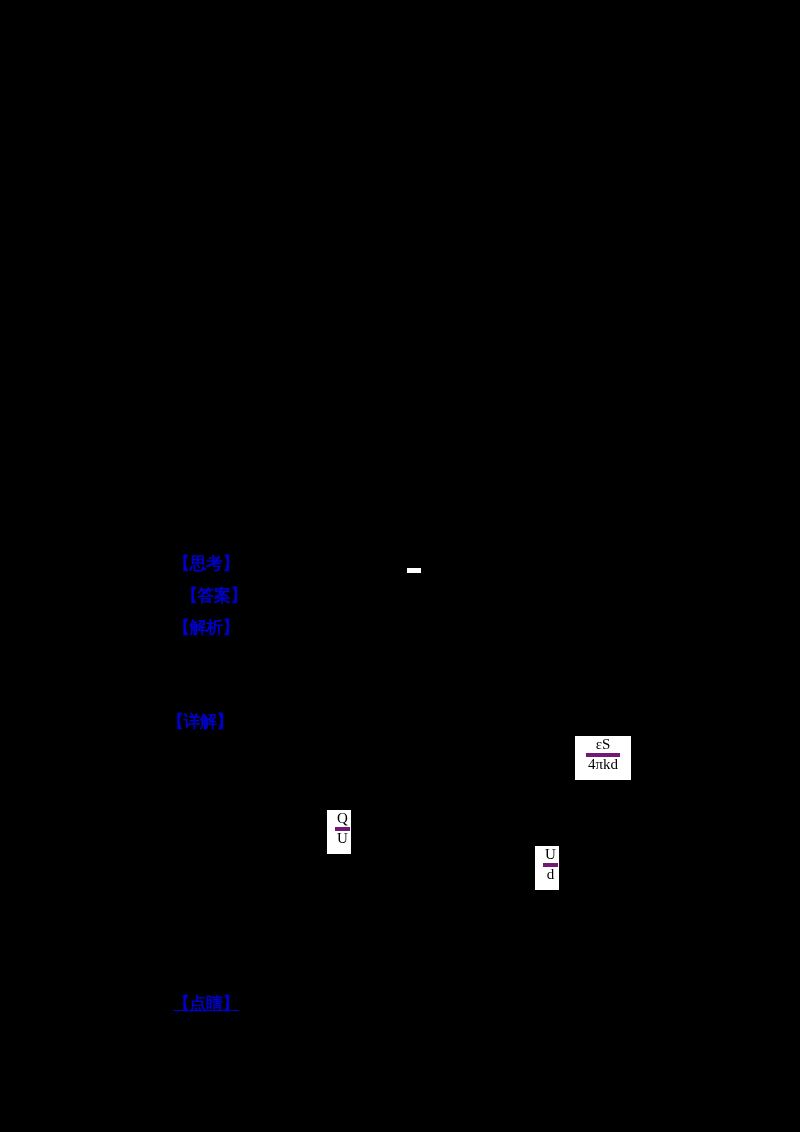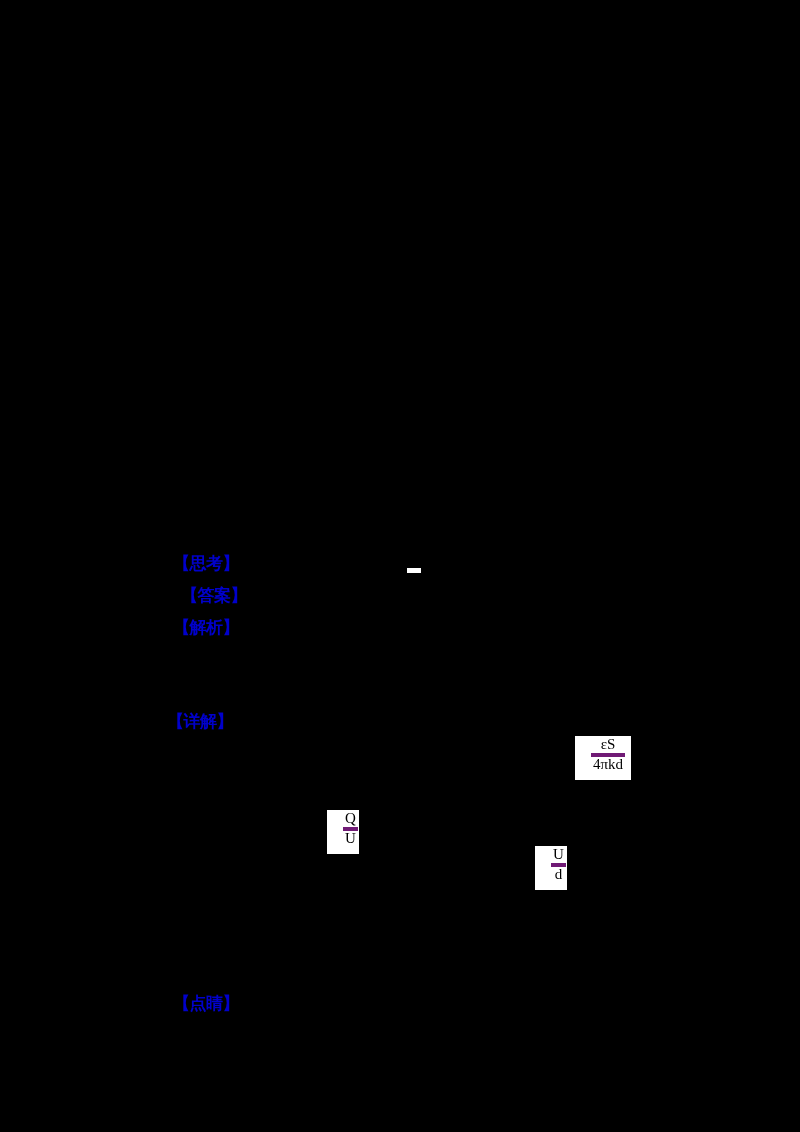--- a/index.html
+++ b/index.html
@@ -36,21 +36,21 @@
     background: #ffffff;
   }
   
   .formula {
     position: absolute;
     background: #ffffff;
     color: #000000;
     font-family: "Liberation Serif", serif;
     text-align: center;
     line-height: 1.05;
-    padding: 1px 16px;
+    padding: 1px 8px;
     box-sizing: border-box;
   }
   .frac {
     display: inline-block;
     text-align: center;
     vertical-align: middle;
   }
   .frac .num {
     display: block;
     padding: 0 2px;
@@ -66,21 +66,21 @@
 </style>
 </head>
 <body>
 
 <div class="page">
 
   <div class="blue-label" style="top:552px;left:126px;">【思考】</div>
   <div class="blue-label" style="top:584px;left:134px;">【答案】</div>
   <div class="blue-label" style="top:616px;left:126px;">【解析】</div>
   <div class="blue-label" style="top:710px;left:120px;">【详解】</div>
-  <div class="blue-label" style="top:992px;left:126px;">【点睛】</div>
+  <div class="blue-label" style="top:992px;left:126px;text-decoration:underline;">【点睛】</div>
 
   <div class="dash-mark" style="top:568px;left:360px;width:14px;height:5px;"></div>
 
   <div class="formula f-eps" style="top:736px;left:528px;width:56px;height:44px;">
     <span class="frac">
       <span class="num">εS</span>
       <span class="den">4πkd</span>
     </span>
   </div>
 

